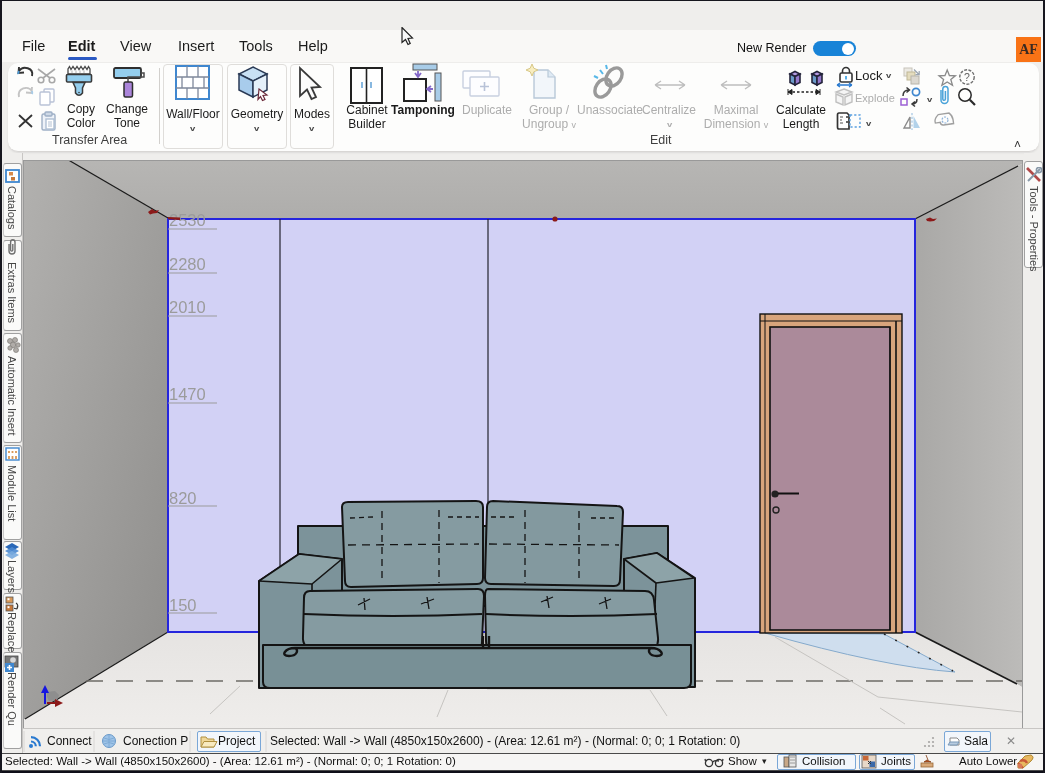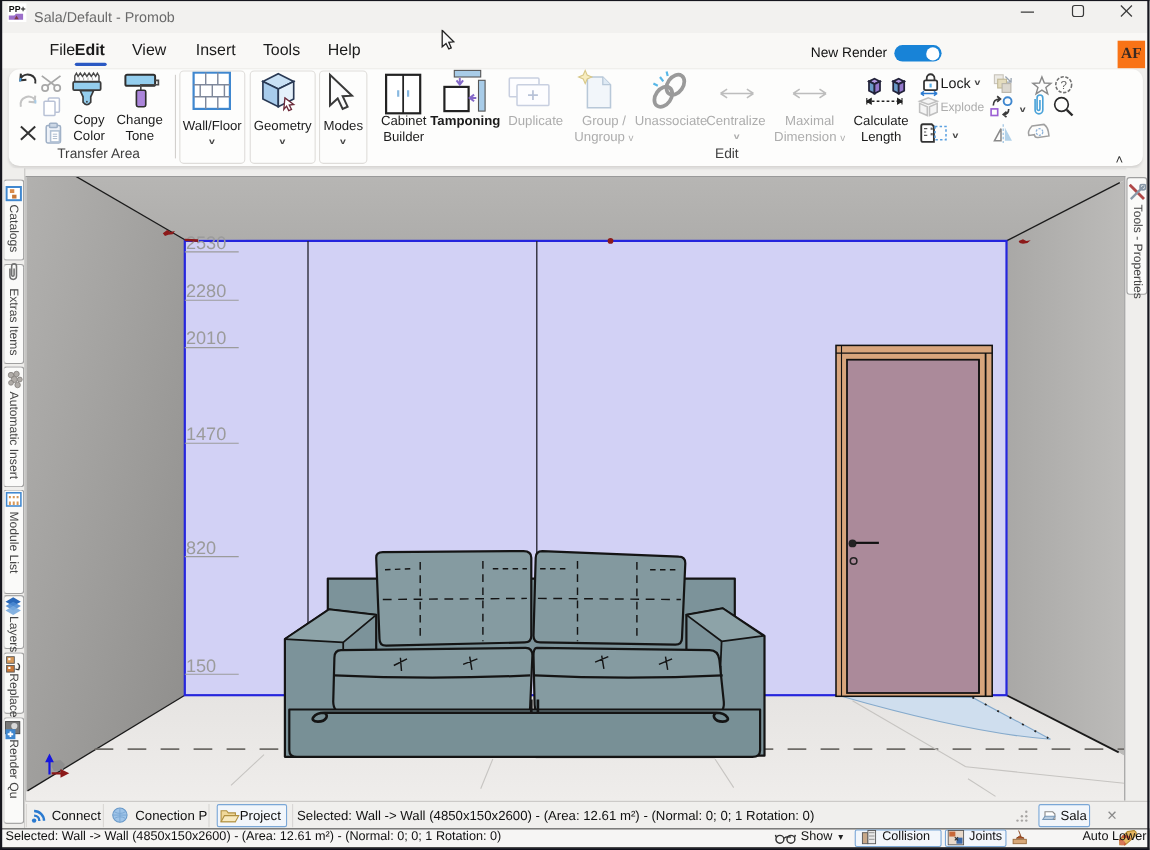--- a/index.html
+++ b/index.html
@@ -41,49 +41,23 @@
 #status1 { position:absolute; left:23px; top:728px; width:1022px; height:25px; background:#f0efed; border-top:1px solid #c8c6c4; font-size:12px; color:#111; }
 #status2 { position:absolute; left:0px; top:753px; width:1045px; height:18px; background:#f6f5f4; border:1px solid #4a4a4a; font-size:11.5px; color:#111; }
 #bottomedge { position:absolute; left:0; top:771px; width:1045px; height:2px; background:#0e0e18; z-index:50; }
 .sbtn { position:absolute; border:1px solid #7aa7d7; border-radius:2px; background:#f2f6fb; z-index:1; }
 #status1 span, #status2 span { z-index:3; } #s1icons, #s2icons { z-index:2; }
 </style>
 </head>
 <body>
 <div id="win">
 
-  <div id="titlebar">
-    <div id="logo">
-      <svg width="17" height="17" viewBox="0 0 17 17">
-        <text x="1" y="8" font-size="8" font-weight="bold" fill="#111" font-family="Liberation Sans">PP+</text>
-        <path d="M1 15 L1 11 L6 11 L7.5 9.5 L14 9.5 L14 15 Z" fill="#9c6fc9"></path>
-        <path d="M6 14.5 L8 11 L10 14.5 Z" fill="#7e3b47"></path>
-      </svg>
-    </div>
-    <div id="title-text">Sala/Default - Promob</div>
-    <div class="winbtn" style="left:925px; top:3px;">
-        <svg width="14" height="14">
-          <line x1="1" y1="7" x2="13" y2="7" stroke="#3a3a3a" stroke-width="1.1"></line>
-        </svg>
-      </div>
-    <div class="winbtn" style="left:971px; top:2px;">
-        <svg width="14" height="14">
-          <rect x="2" y="2" width="10" height="10" fill="none" stroke="#3a3a3a" stroke-width="1.1" rx="2"></rect>
-        </svg>
-      </div>
-    <div class="winbtn" style="left:1015px; top:2px;">
-        <svg width="14" height="14">
-          <line x1="2" y1="2" x2="12" y2="12" stroke="#3a3a3a" stroke-width="1.1"></line>
-          <line x1="12" y1="2" x2="2" y2="12" stroke="#3a3a3a" stroke-width="1.1"></line>
-        </svg>
-      </div>
-  </div>
 
   <div id="menubar">
-    <div class="menu-item" style="left:20px;margin-left:23px;">File</div>
+    <div class="menu-item" style="left:20px;">File</div>
     <div class="menu-item" style="left:66px; font-weight:bold;">Edit</div>
     <div class="menu-item" style="left:118px;">View</div>
     <div class="menu-item" style="left:176px;">Insert</div>
     <div class="menu-item" style="left:237px;">Tools</div>
     <div class="menu-item" style="left:296px;">Help</div>
     <div id="edit-underline"></div>
     <div id="newpromob">New Render</div>
     <div id="toggle"></div>
     <svg style="position:absolute; left:397px; top:-3px;" width="16" height="22" viewBox="0 0 16 22">
       <path d="M3 0.5 L3 15.5 L6.5 12.5 L9 17.5 L11.2 16.5 L9 11.5 L13.5 11 Z" fill="#f8f8f8" stroke="#222" stroke-width="1.2"></path>
@@ -549,19 +523,19 @@
         <circle cx="3" cy="11" r="2.4" fill="#d87858"></circle>
       </g>
     </svg>
     <span style="position:absolute; left:4px; top:1px;">Selected: Wall -&gt; Wall (4850x150x2600) - (Area: 12.61 m²) - (Normal: 0; 0; 1 Rotation: 0)</span>
     <span style="position:absolute; left:727px; top:1px;">Show</span>
     <span style="position:absolute; left:761px; top:2px; font-size:9px; color:#222;">▾</span>
     <div class="sbtn" style="left:776px; top:0px; width:79px; height:16px;"></div>
     <span style="position:absolute; left:801px; top:1px;">Collision</span>
     <div class="sbtn" style="left:858px; top:0px; width:56px; height:16px;"></div>
     <span style="position:absolute; left:880px; top:1px;">Joints</span>
-    <span style="position:absolute; left:983px; top:1px;text-align:center;">Auto Lower</span>
+    <span style="position:absolute; left:958px; top:1px;text-align:center;">Auto Lower</span>
   </div>
   <div id="bottomedge"></div>
   <div style="position:absolute;left:0;top:0;width:2px;height:773px;background:#16161e;z-index:50;"></div>
   <div style="position:absolute;left:0;top:0;width:1045px;height:1px;background:#16161e;z-index:50;"></div>
   <div style="position:absolute;left:1043px;top:0;width:2px;height:773px;background:#16161e;z-index:50;"></div>
 </div>
 
 </body></html>

